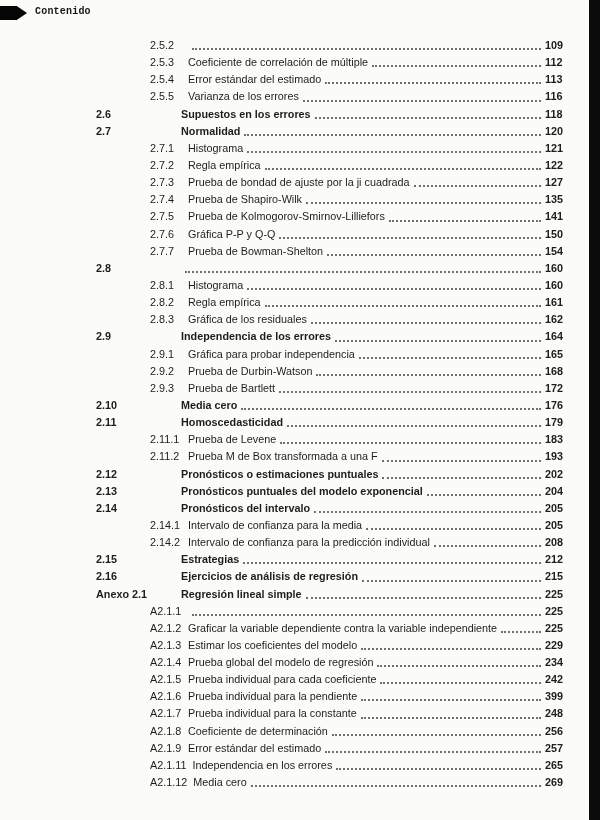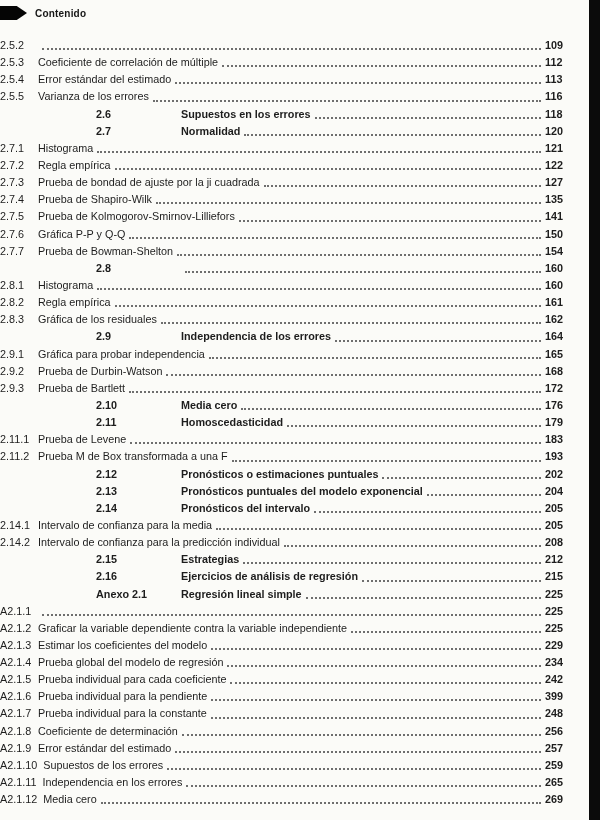--- a/index.html
+++ b/index.html
@@ -19,21 +19,22 @@
     right: 0;
     width: 11px;
     height: 820px;
     background: #0b0b0b;
   }
   .header {
     position: absolute;
     top: 6px;
     left: 0;
     display: flex;
-    align-items: center;
+    align-items: flex-start;
+    font-family: Liberation Mono, monospace;
   }
   .header-arrow {
     width: 27px;
     height: 14px;
     background: #050505;
     clip-path: polygon(0 0, 62% 0, 100% 50%, 62% 100%, 0 100%);
   }
   .header-label {
     margin-left: 8px;
     font-size: 10px;
@@ -51,21 +52,21 @@
     display: flex;
     align-items: baseline;
     height: 17.15px;
     line-height: 17.15px;
     font-size: 10.8px;
     white-space: nowrap;
   }
   .row.l1 { padding-left: 96px; }
   .row.l1 .num { flex: none; width: 85px; font-weight: 700; }
   .row.l1 .title { font-weight: 700; }
-  .row.l2 { }
+  .row.l2 { padding-left: 150px; }
   .row.l2 .num { flex: none; min-width: 32px; margin-right: 6px; }
   .title { flex: none; }
   .dots {
     flex: 1;
     min-width: 8px;
     align-self: flex-end;
     border-bottom: 2px dotted #6e6e6e;
     margin: 0 4px 4px 4px;
   }
   .pagenum {
@@ -330,26 +331,20 @@
     <span class="dots"></span>
     <span class="pagenum">256</span>
   </div>
     <div class="row l2">
     <span class="num">A2.1.9</span>
     <span class="title">Error estándar del estimado</span>
     <span class="dots"></span>
     <span class="pagenum">257</span>
   </div>
     <div class="row l2">
-    <span class="num">A2.1.10</span>
-    <span class="title">Supuestos de los errores</span>
-    <span class="dots"></span>
-    <span class="pagenum">259</span>
-  </div>
-    <div class="row l2">
     <span class="num">A2.1.11</span>
     <span class="title">Independencia en los errores</span>
     <span class="dots"></span>
     <span class="pagenum">265</span>
   </div>
     <div class="row l2">
     <span class="num">A2.1.12</span>
     <span class="title">Media cero</span>
     <span class="dots"></span>
     <span class="pagenum">269</span>

